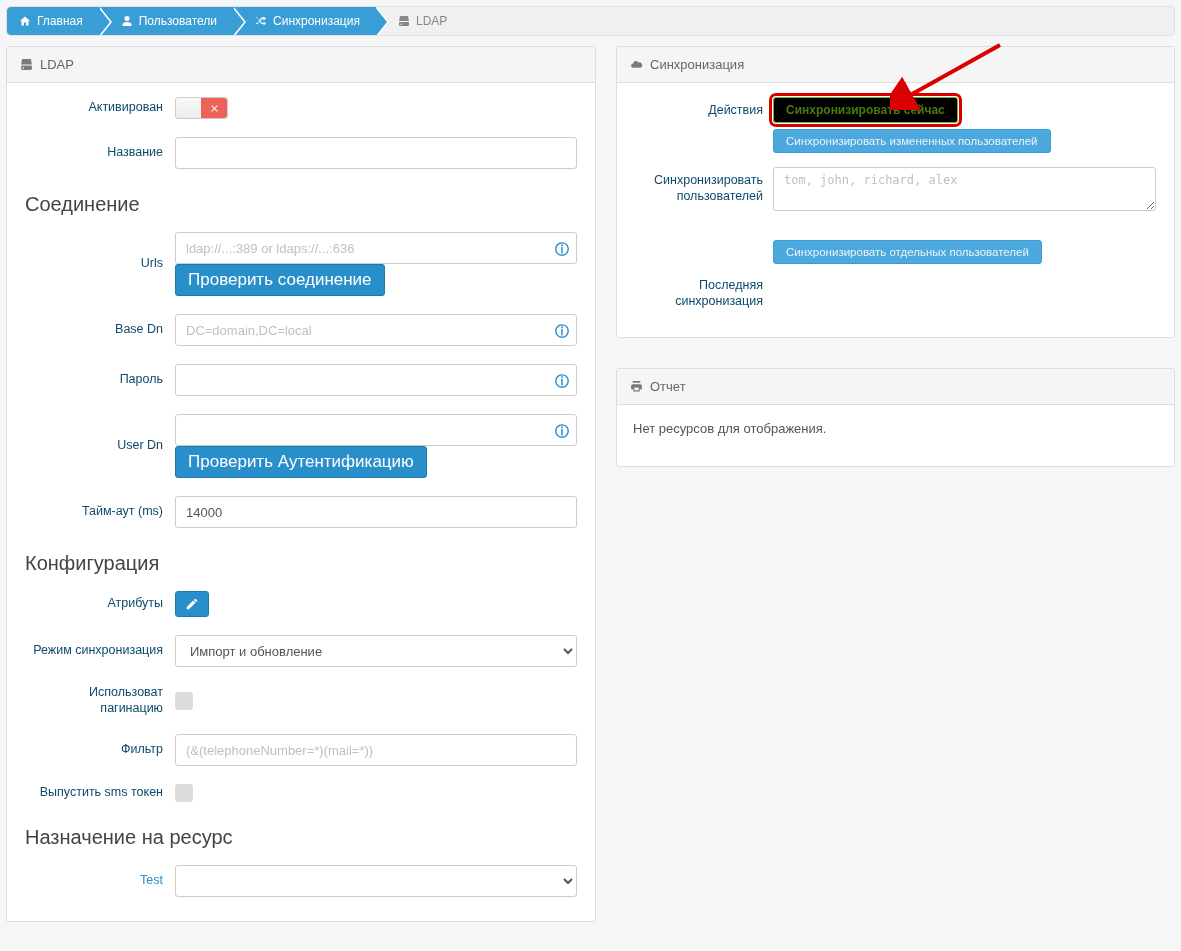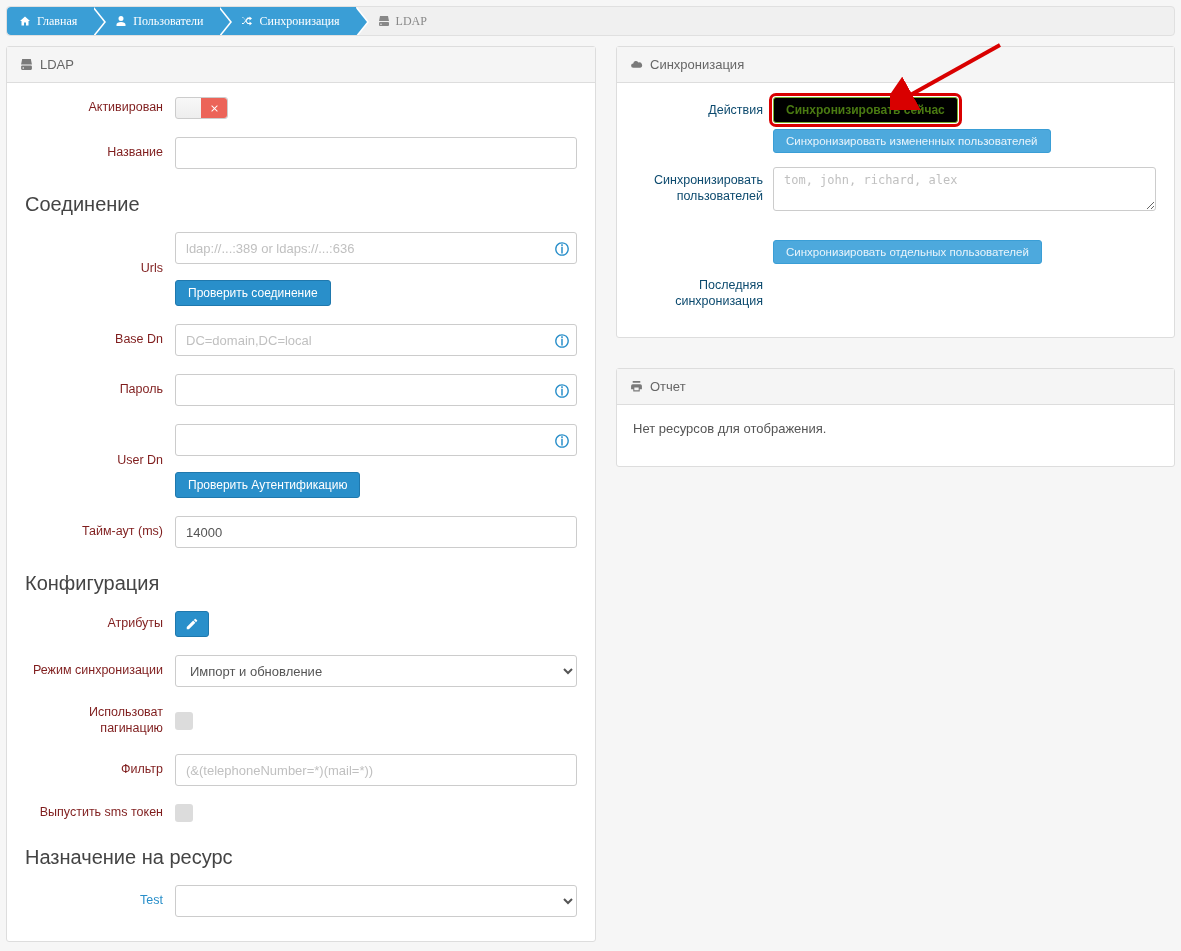--- a/index.html
+++ b/index.html
@@ -25,21 +25,20 @@
     }
     .crumb {
       position: relative;
       display: flex;
       align-items: center;
       padding: 0 16px 0 22px;
       color: #fff;
       font-size: 12px;
       cursor: pointer;
       background: #3a9ed6;
-      font-family: Liberation Serif, serif;
     }
     .crumb:first-child { padding-left: 12px; border-radius: 4px 0 0 4px; }
     .crumb::after {
       content: "";
       position: absolute;
       right: -11px;
       top: 0;
       width: 0; height: 0;
       border-top: 15px solid transparent;
       border-bottom: 15px solid transparent;
@@ -94,25 +93,25 @@
     .panel-head svg { width: 13px; height: 13px; fill: #7a7a7a; }
     .panel-body { padding: 14px 18px 6px 18px; }
 
     .section-title { font-size: 20px; font-weight: 400; color: #444; margin: 24px 0 16px 0; }
 
     .fg { display: flex; align-items: center; margin-bottom: 18px; gap: 12px; }
     .fg-label {
       width: 138px;
       text-align: right;
       font-size: 12.5px;
-      color: #7f1d1d;
+      color: #0c4a6e;
       line-height: 1.25;
     }
     .fg-ctrl { flex: 1; }
-    .stacked .fg-ctrl { display: flex; flex-direction: column; align-items: flex-start; gap: 16px; }
+    .stacked .fg-ctrl { display: flex; flex-direction: column; align-items: flex-start; gap: 0; }
 
     input[type=text], input[type=password], select, textarea {
       width: 100%;
       height: 32px;
       padding: 5px 10px;
       font-size: 13px;
       border: 1px solid #ccc;
       border-radius: 3px;
       background: #fff;
       color: #555;
@@ -130,21 +129,21 @@
       font-weight: bold;
       font-size: 14px;
       text-align: center;
     }
 
     .btn {
       display: inline-flex;
       align-items: center;
       justify-content: center;
       padding: 5px 12px;
-      font-size: 12px;
+      font-size: 17px;
       border-radius: 3px;
       border: 1px solid transparent;
       cursor: pointer;
       white-space: nowrap;
     }
     .btn-primary { background: #298fca; color: #fff; border-color: #1f78ad; }
     .btn-primary-soft { background: #4da9dd; color: #e9f4fb; border-color: #3a9ed6; font-size: 11.5px; }
     .btn-icon { padding: 5px 9px; }
     .btn-icon svg { width: 14px; height: 14px; fill: #fff; }
     .btn-green { background: #000000; color: #4a7a12; border: 1px solid #77b02e; font-size: 12px; font-weight: 600; }
@@ -306,21 +305,21 @@
             <div class="fg-ctrl">
               <button class="btn btn-primary btn-icon">
                 <svg viewBox="0 0 24 24">
                     <path d="M3 17.25V21h3.75L17.81 9.94l-3.75-3.75L3 17.25zM20.71 7.04a1 1 0 000-1.41l-2.34-2.34a1 1 0 00-1.41 0l-1.83 1.83 3.75 3.75 1.83-1.83z"></path>
                   </svg>
               </button>
             </div>
           </div>
 
           <div class="fg">
-            <div class="fg-label">Режим синхронизации</div>
+            <div class="fg-label">Режим синхронизация</div>
             <div class="fg-ctrl">
               <select>
                 <option selected="">Импорт и обновление</option>
               </select>
             </div>
           </div>
 
           <div class="fg">
             <div class="fg-label">Использоват пагинацию</div>
             <div class="fg-ctrl">

